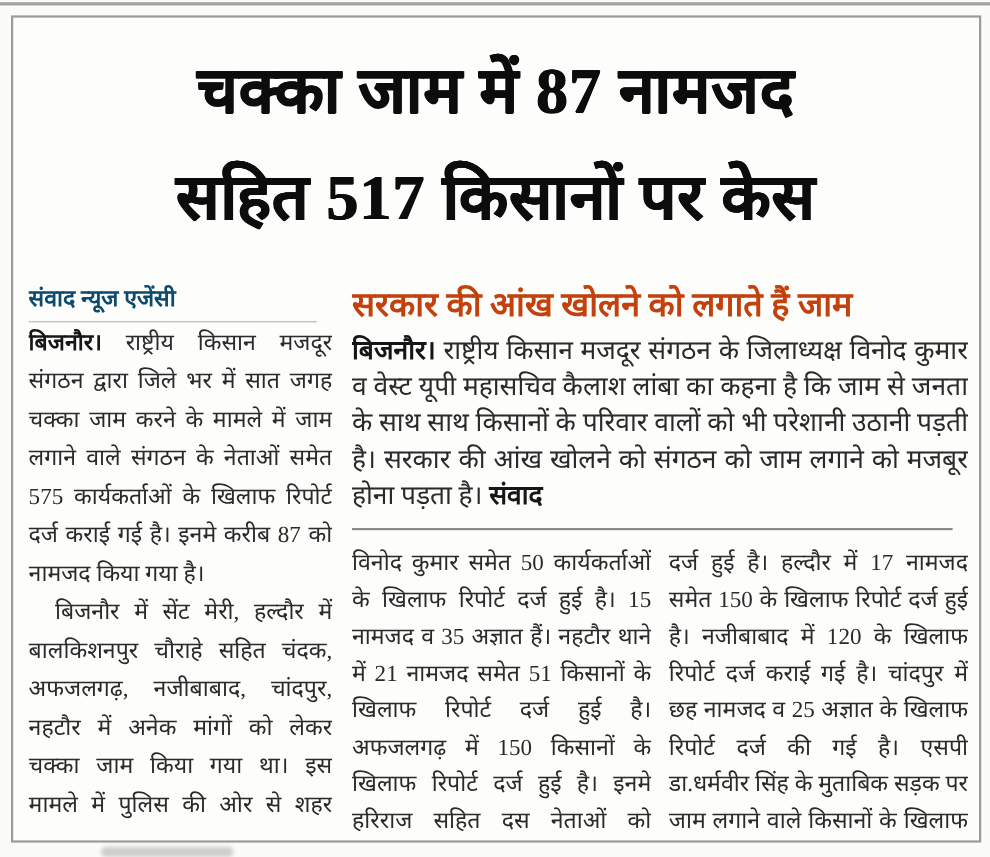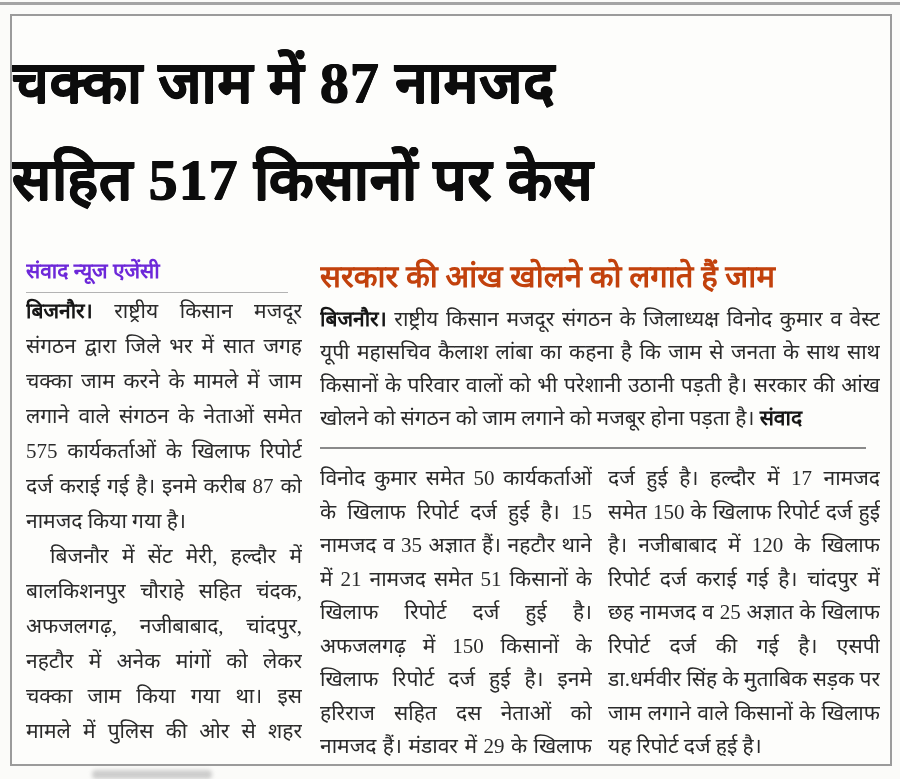--- a/index.html
+++ b/index.html
@@ -30,41 +30,41 @@
     width: 882px; height: 752px;
     border: 2px solid #9b9b9b;
     background: #fdfdfb;
     overflow: hidden;
   }
 
   .headline {
     position: absolute;
     left: 0; top: 18px;
     width: 100%;
-    text-align: left;
+    text-align: center;
     font-weight: 700;
     font-size: 58px;
     line-height: 97px;
     color: #0c0c0c;
     letter-spacing: 1px;
     text-shadow: 0.6px 0 0 #0c0c0c, -0.6px 0 0 #0c0c0c, 0 0.5px 0 #0c0c0c;
     white-space: nowrap;
   }
 
   .left-col {
     position: absolute;
     left: 14px; top: 236px;
     width: 276px; height: 500px;
     overflow: hidden;
   }
 
   .byline {
     font-weight: 700;
     font-size: 21px;
-    color: #6d28d9;
+    color: #0c4a6e;
     padding-top: 4px;
   }
 
   .byline-rule {
     margin-top: 8px;
     width: 262px;
     border-top: 1px solid #b3b3b3;
   }
 
   .body {
@@ -89,21 +89,21 @@
   .subhead {
     font-weight: 700;
     font-size: 31px;
     line-height: 42px;
     color: #c2410c;
     white-space: nowrap;
   }
 
   .intro {
     margin-top: 5px;
-    font-size: 21px;
+    font-size: 24px;
     line-height: 33px;
   }
 
   .section-rule {
     margin-top: 12px;
     width: 546px;
     border-top: 2px solid #8a8a8a;
   }
 
   .cols {

